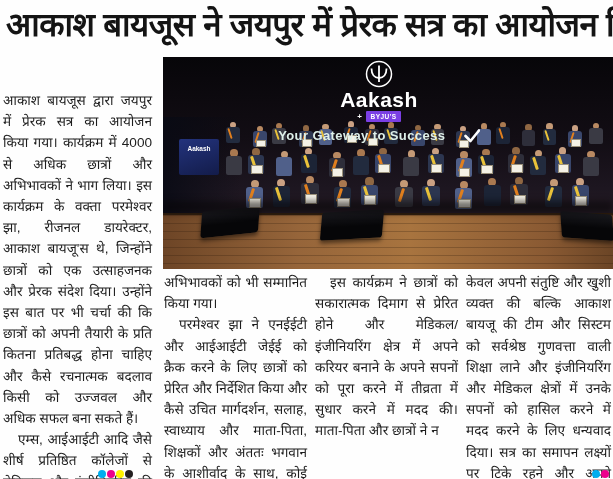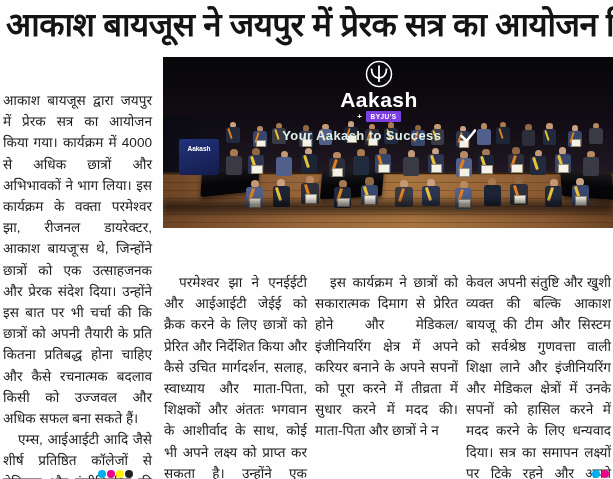--- a/index.html
+++ b/index.html
@@ -25,21 +25,21 @@
     color:#1d1d1d;font-weight:500;
   }
   .col p{margin:0;}
   .col p.indent{text-indent:15px;}
   .col-1{left:3px;top:90px;width:149px;height:382px;}
   .col-2{left:164px;top:272px;width:143px;height:200px;}
   .col-3{left:315px;top:272px;width:143px;height:200px;}
   .col-4{left:466px;top:272px;width:145px;height:200px;}
   
   .photo{
-    position:absolute;left:163px;top:57px;width:450px;height:171px;
+    position:absolute;left:163px;top:57px;width:450px;height:212px;
     background:linear-gradient(180deg,#070609 0%,#120d14 38%,#1d1620 62%,#241b24 72%);
     overflow:hidden;
   }
   .photo-left-shade{position:absolute;left:0;top:60px;width:78px;height:148px;
     background:linear-gradient(90deg,rgba(8,10,20,.85),rgba(8,10,20,0));}
   .brand-block{position:absolute;left:48%;top:2px;transform:translateX(-50%);
     text-align:center;z-index:3;width:230px;}
   .brand-logo{display:block;margin:0 auto 1px;}
   .brand-name{font-size:21px;font-weight:700;color:#ffffff;letter-spacing:.5px;line-height:20px;}
   .brand-sub{margin-top:1px;line-height:9px;}
@@ -97,21 +97,21 @@
         <path d="M15 6.5 L15 23" stroke="#ffffff" stroke-width="1.8" fill="none"></path>
         <path d="M15 19 C10.5 19 7.5 15.5 7.5 9.5" stroke="#ffffff" stroke-width="1.8" fill="none"></path>
         <path d="M15 19 C19.5 19 22.5 15.5 22.5 9.5" stroke="#ffffff" stroke-width="1.8" fill="none"></path>
       </svg>
       <div class="brand-name">Aakash</div>
       <div class="brand-sub">
         <span class="brand-plus">+</span>
         <span class="byjus-chip">BYJU'S</span>
       </div>
       <div class="tagline-row">
-        <span class="tagline">Your Aakash to Success</span>
+        <span class="tagline">Your Gateway to Success</span>
         <svg class="swoosh" width="16" height="14" viewBox="0 0 16 14">
           <path d="M1.5 7 L6.5 12 L15 1.5" stroke="#ffffff" stroke-width="2.6" fill="none" stroke-linecap="round" stroke-linejoin="round"></path>
         </svg>
       </div>
     </div>
 
     <div class="standee">Aakash</div>
 
     <div class="crowd">
         <div class="person" style="left: 63px; top: 64.715px; width: 13.6px; height: 23.8px;">
@@ -350,20 +350,21 @@
     <div class="edge-shadow"></div>
 
     <div class="stage">
       <div class="speaker" style="left:38px;top:-6px;width:58px;height:26px;transform:rotate(-6deg) skewX(-10deg);"></div>
       <div class="speaker" style="left:158px;top:-4px;width:62px;height:28px;transform:rotate(-3deg) skewX(-8deg);"></div>
       <div class="speaker" style="left:398px;top:-2px;width:52px;height:26px;transform:rotate(4deg) skewX(8deg);"></div>
     </div>
   </div>
 
   <div class="col col-2">
+    <p>अभिभावकों को भी सम्मानित किया गया।</p>
     <p class="indent">परमेश्वर झा ने एनईईटी और आईआईटी जेईई को क्रैक करने के लिए छात्रों को प्रेरित और निर्देशित किया और कैसे उचित मार्गदर्शन, सलाह, स्वाध्याय और माता-पिता, शिक्षकों और अंततः भगवान के आशीर्वाद के साथ, कोई भी अपने लक्ष्य को प्राप्त कर सकता है। उन्होंने एक महत्वपूर्ण बिंदु पर भी प्रकाश</p>
   </div>
 
   <div class="col col-3">
     <p class="indent">इस कार्यक्रम ने छात्रों को सकारात्मक दिमाग से प्रेरित होने और मेडिकल/इंजीनियरिंग क्षेत्र में अपने करियर बनाने के अपने सपनों को पूरा करने में तीव्रता में सुधार करने में मदद की। माता-पिता और छात्रों ने न</p>
   </div>
 
   <div class="col col-4">
     <p>केवल अपनी संतुष्टि और खुशी व्यक्त की बल्कि आकाश बायजू की टीम और सिस्टम को सर्वश्रेष्ठ गुणवत्ता वाली शिक्षा लाने और इंजीनियरिंग और मेडिकल क्षेत्रों में उनके सपनों को हासिल करने में मदद करने के लिए धन्यवाद दिया। सत्र का समापन लक्ष्यों पर टिके रहने और अपने सपनों को हासिल करने में खुद को शामिल करने की प्रतिज्ञा के साथ हुआ।</p>
   </div>

